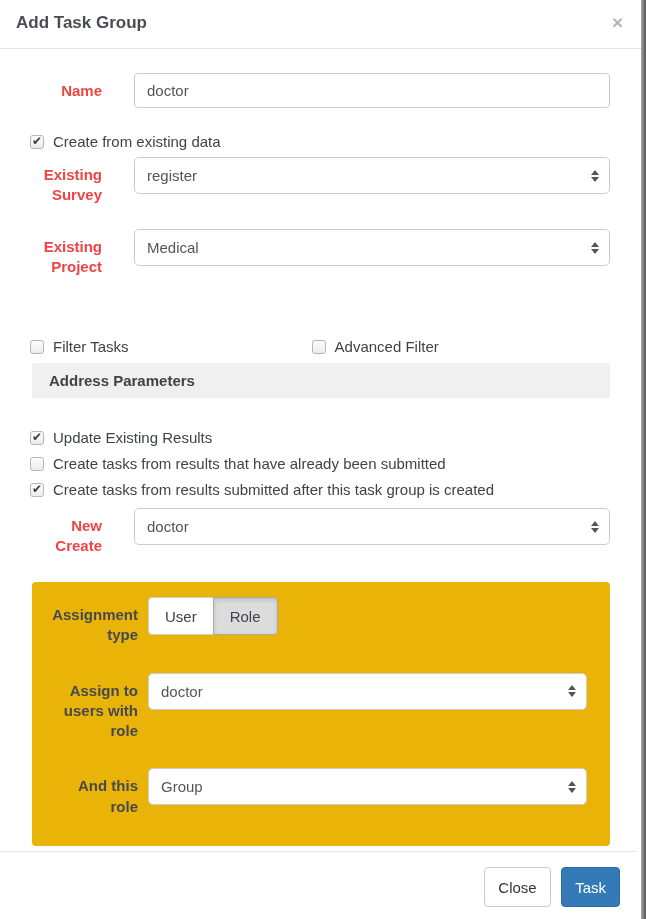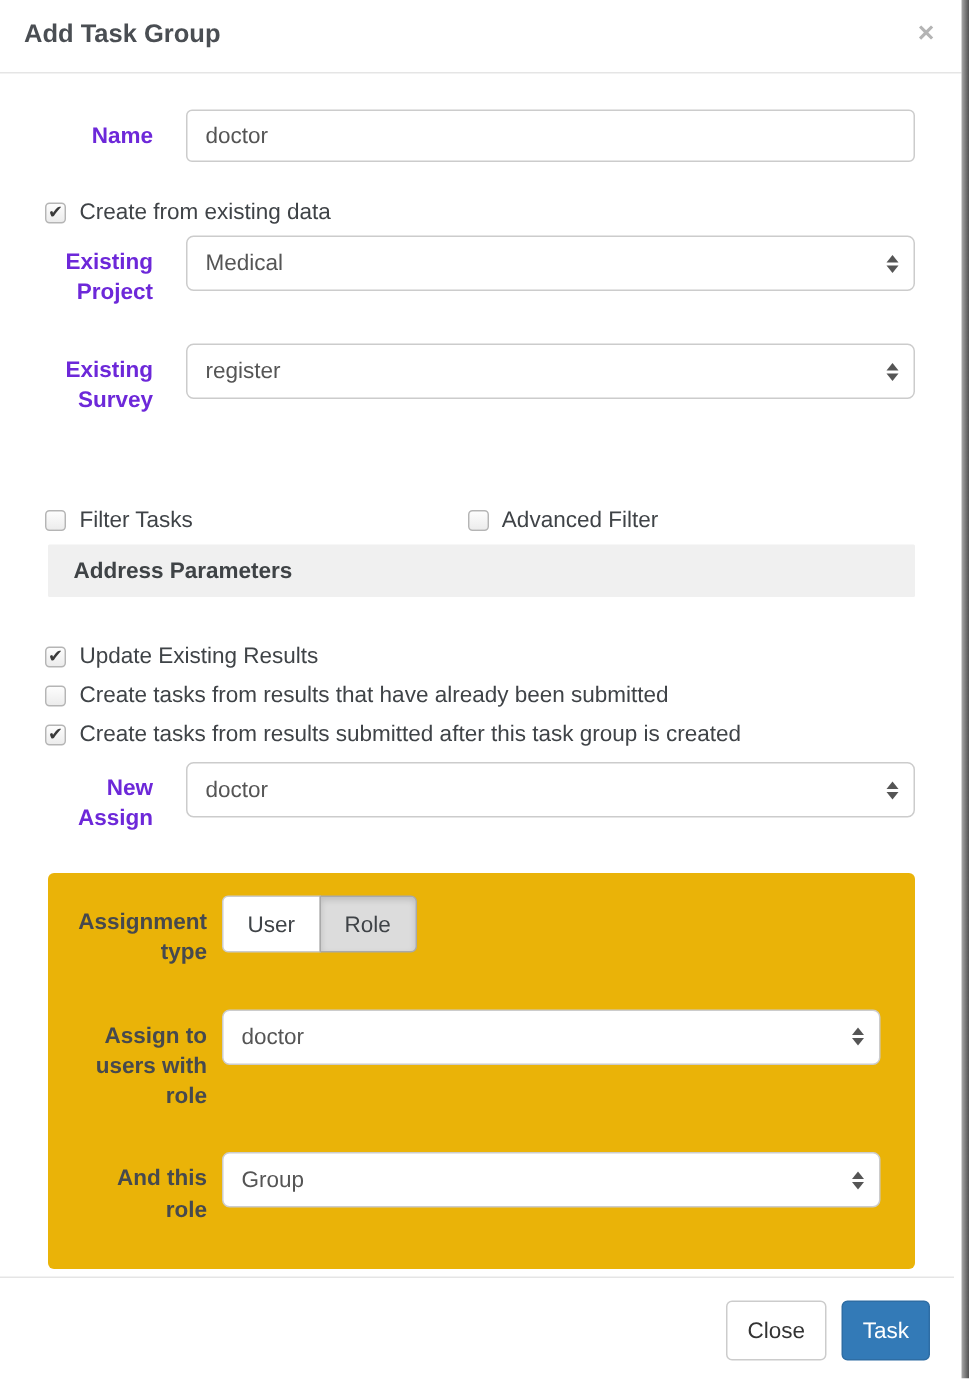--- a/index.html
+++ b/index.html
@@ -14,22 +14,22 @@
   .modal-header { display:flex; justify-content:space-between; align-items:flex-start;
     padding:13px 16px 12px 16px; border-bottom:1px solid #e5e5e5; height:49px; }
   .modal-title { font-size:17px; font-weight:bold; color:#4a4e53; }
   .close-x { font-size:19px; font-weight:bold; color:#b4b4b4; line-height:1;
     cursor:pointer; background:none; border:none; padding:0 2px; font-family:inherit; }
 
   
   .modal-body { padding:24px 31px 0 32px; }
 
   .form-row { display:flex; margin-bottom:25px; }
-  .label-col { width:70px; margin-right:22px; text-align:right; font-weight:bold;
-    font-size:15px; line-height:1.3; color:#6d28d9; padding-top:8px; }
+  .label-col { width:70px; margin-right:32px; text-align:right; font-weight:bold;
+    font-size:15px; line-height:1.3; color:#ef4444; padding-top:8px; }
   .control-col { flex:1; position:relative; }
 
   .text-input { width:100%; height:35px; border:1px solid #ccc; border-radius:4px;
     padding:6px 12px; font-size:15px; color:#555; font-family:inherit; background:#fff; }
 
   .select-box { width:100%; height:37px; border:1px solid #ccc; border-radius:5px;
     padding:7px 26px 7px 12px; font-size:15px; color:#555; background:#fff;
     display:flex; align-items:center; cursor:pointer; position:relative; }
   .select-arrows { position:absolute; right:10px; top:50%; transform:translateY(-50%);
     display:flex; flex-direction:column; align-items:center; gap:2px; }
@@ -101,45 +101,45 @@
         <input class="text-input" type="text" value="doctor" style="">
       </div>
     </div>
 
     <div class="check-row row-create-existing">
       <span class="checkbox checked"></span>
       <span class="check-label">Create from existing data</span>
     </div>
 
     <div class="form-row">
+      <div class="label-col">Existing Survey</div>
+      <div class="control-col">
+        <div class="select-box">
+          <span>register</span>
+          <span class="select-arrows">
+            <span class="arr-up"></span>
+              <span class="arr-dn"></span>
+          </span>
+        </div>
+      </div>
+    </div>
+
+    <div class="form-row">
       <div class="label-col">Existing Project</div>
       <div class="control-col">
         <div class="select-box">
           <span>Medical</span>
           <span class="select-arrows">
             <span class="arr-up"></span>
               <span class="arr-dn"></span>
           </span>
         </div>
       </div>
     </div>
 
-    <div class="form-row">
-      <div class="label-col">Existing Survey</div>
-      <div class="control-col">
-        <div class="select-box">
-          <span>register</span>
-          <span class="select-arrows">
-            <span class="arr-up"></span>
-              <span class="arr-dn"></span>
-          </span>
-        </div>
-      </div>
-    </div>
-
     <div class="row-filters">
       <div class="check-row">
         <span class="checkbox"></span>
         <span class="check-label">Filter Tasks</span>
       </div>
       <div class="check-row filter-second">
         <span class="checkbox"></span>
         <span class="check-label">Advanced Filter</span>
       </div>
     </div>
@@ -155,21 +155,21 @@
       <span class="checkbox"></span>
       <span class="check-label">Create tasks from results that have already been submitted</span>
     </div>
 
     <div class="check-row row-after">
       <span class="checkbox checked"></span>
       <span class="check-label">Create tasks from results submitted after this task group is created</span>
     </div>
 
     <div class="form-row row-new-survey">
-      <div class="label-col">New Assign</div>
+      <div class="label-col">New Create</div>
       <div class="control-col">
         <div class="select-box">
           <span>doctor</span>
           <span class="select-arrows">
             <span class="arr-up"></span>
               <span class="arr-dn"></span>
           </span>
         </div>
       </div>
     </div>

